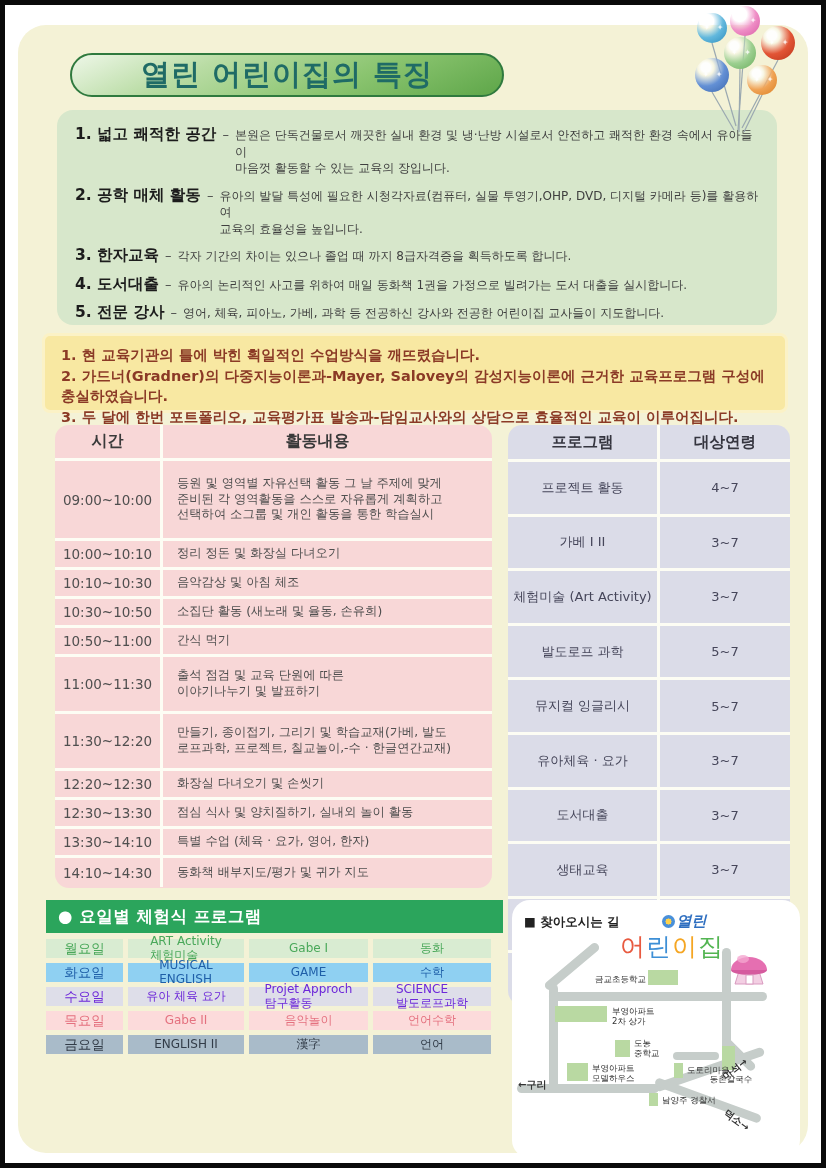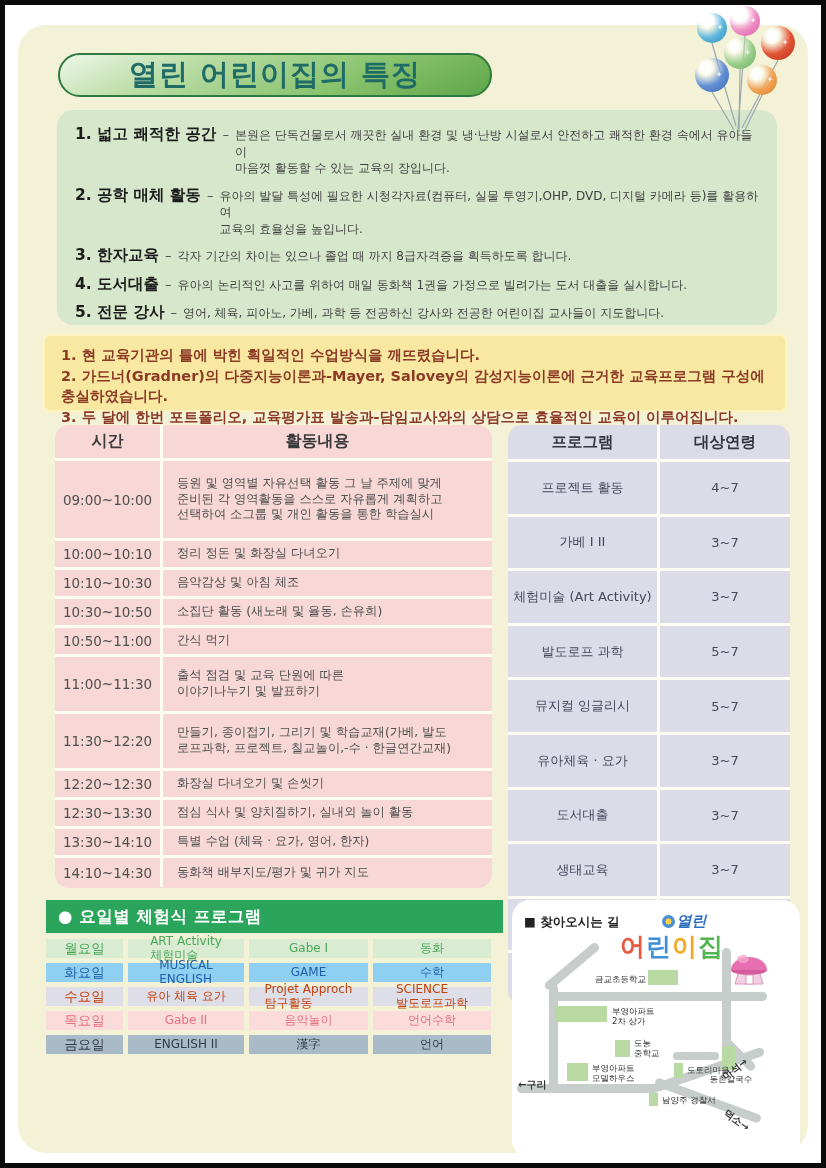--- a/index.html
+++ b/index.html
@@ -20,21 +20,21 @@
   .balloon .stars{position:absolute;left:22%;top:34%;color:rgba(255,255,255,.8);font-size:8px;letter-spacing:2px;}
   .b-cyan  {left:9px; top:11px;width:30px;height:30px;background:radial-gradient(circle at 32% 28%, rgba(255,255,255,.95) 0 14%, rgba(255,255,255,.3) 24%, #62b8dd 55%, #2d8cbc 100%);}
   .b-pink  {left:42px;top:4px; width:30px;height:30px;background:radial-gradient(circle at 32% 28%, rgba(255,255,255,.95) 0 14%, rgba(255,255,255,.3) 24%, #ef8ec6 55%, #d75ba4 100%);}
   .b-red   {left:73px;top:24px;width:34px;height:34px;background:radial-gradient(circle at 32% 28%, rgba(255,255,255,.95) 0 14%, rgba(255,255,255,.3) 24%, #e25536 55%, #b93418 100%);}
   .b-green {left:36px;top:35px;width:32px;height:32px;background:radial-gradient(circle at 32% 28%, rgba(255,255,255,.95) 0 14%, rgba(255,255,255,.3) 24%, #9ccf90 55%, #6aad5c 100%);}
   .b-blue  {left:7px; top:56px;width:34px;height:34px;background:radial-gradient(circle at 32% 28%, rgba(255,255,255,.95) 0 14%, rgba(255,255,255,.3) 24%, #6390d5 55%, #3b66ad 100%);}
   .b-orange{left:59px;top:63px;width:30px;height:30px;background:radial-gradient(circle at 32% 28%, rgba(255,255,255,.95) 0 14%, rgba(255,255,255,.3) 24%, #f0a355 55%, #d97f23 100%);}
 
   
   .title-pill{
-    position:absolute;left:58px;top:53px;width:434px;height:44px;border-radius:22px;
+    position:absolute;left:70px;top:53px;width:434px;height:44px;border-radius:22px;
     background:linear-gradient(155deg,#eef7e8 0%,#b9dca4 30%,#8ac46f 65%,#5ea649 100%);
     border:2px solid #2f7a3e;box-sizing:border-box;
     display:flex;align-items:center;justify-content:center;
   }
   .title-pill span{font-size:29px;font-weight:bold;color:#1f6b66;letter-spacing:1px;}
 
   
   .features{
     position:absolute;left:57px;top:110px;width:720px;height:215px;background:#d7e7cb;
     border-radius:16px;box-sizing:border-box;padding:15px 18px 10px 18px;overflow:hidden;
@@ -89,36 +89,36 @@
   .weekly-bar span{color:#ffffff;font-size:16.5px;font-weight:bold;letter-spacing:.5px;}
   .weekly{
     position:absolute;left:46px;top:939px;width:445px;
     display:grid;grid-template-columns:77px 116px 119px 118px;gap:5px;
   }
   .w-cell{height:19px;display:flex;align-items:center;justify-content:center;text-align:left;
           font-size:12px;line-height:1.15;white-space:pre-line;}
   .w-day{font-size:13.5px;}
   .wr-mon{background:#d9ecd2;color:#4aa85a;}
   .wr-tue{background:#8fd0f2;color:#1f5fa8;}
-  .wr-wed{background:#dedee9;color:#c2410c;}
+  .wr-wed{background:#dedee9;color:#6d28d9;}
   .wr-thu{background:#fcdbdb;color:#e4717f;}
   .wr-fri{background:#a9bbc9;color:#323c48;}
 
   
   .map{
     position:absolute;left:512px;top:900px;width:288px;height:258px;background:#ffffff;
     border-radius:18px;overflow:hidden;
   }
   .map-title{position:absolute;left:12px;top:14px;font-size:12.5px;font-weight:bold;color:#222;}
   .logo-top{position:absolute;left:130px;top:12px;width:84px;text-align:center;
             font-size:15px;font-weight:bold;color:#2f6fc0;font-style:italic;}
   .logo-flower{display:inline-block;width:13px;height:13px;border-radius:50%;vertical-align:-2px;margin-right:2px;
             background:radial-gradient(circle,#ffd24a 0 31%,#4a90d9 35% 100%);}
   .logo-main{position:absolute;left:104px;top:30px;width:112px;text-align:center;
-             font-size:25px;font-weight:bold;letter-spacing:1px;}
+             font-size:25px;font-weight:normal;letter-spacing:1px;}
   .lm0{color:#e85a40;} .lm1{color:#3d8fd6;} .lm2{color:#f5a623;} .lm3{color:#53b552;}
   .road{position:absolute;background:#c6cdca;border-radius:5px;}
   .bld{position:absolute;background:#b9d9a2;}
   .map-label{position:absolute;font-size:8.5px;color:#333;line-height:1.2;white-space:pre-line;}
   .map-label.bold{font-weight:bold;font-size:10px;}
   .rot-maseok{transform:rotate(-38deg);transform-origin:left center;}
   .rot-deokso{transform:rotate(36deg);transform-origin:left center;}
   .house{position:absolute;left:214px;top:44px;}
 </style>
 </head>

